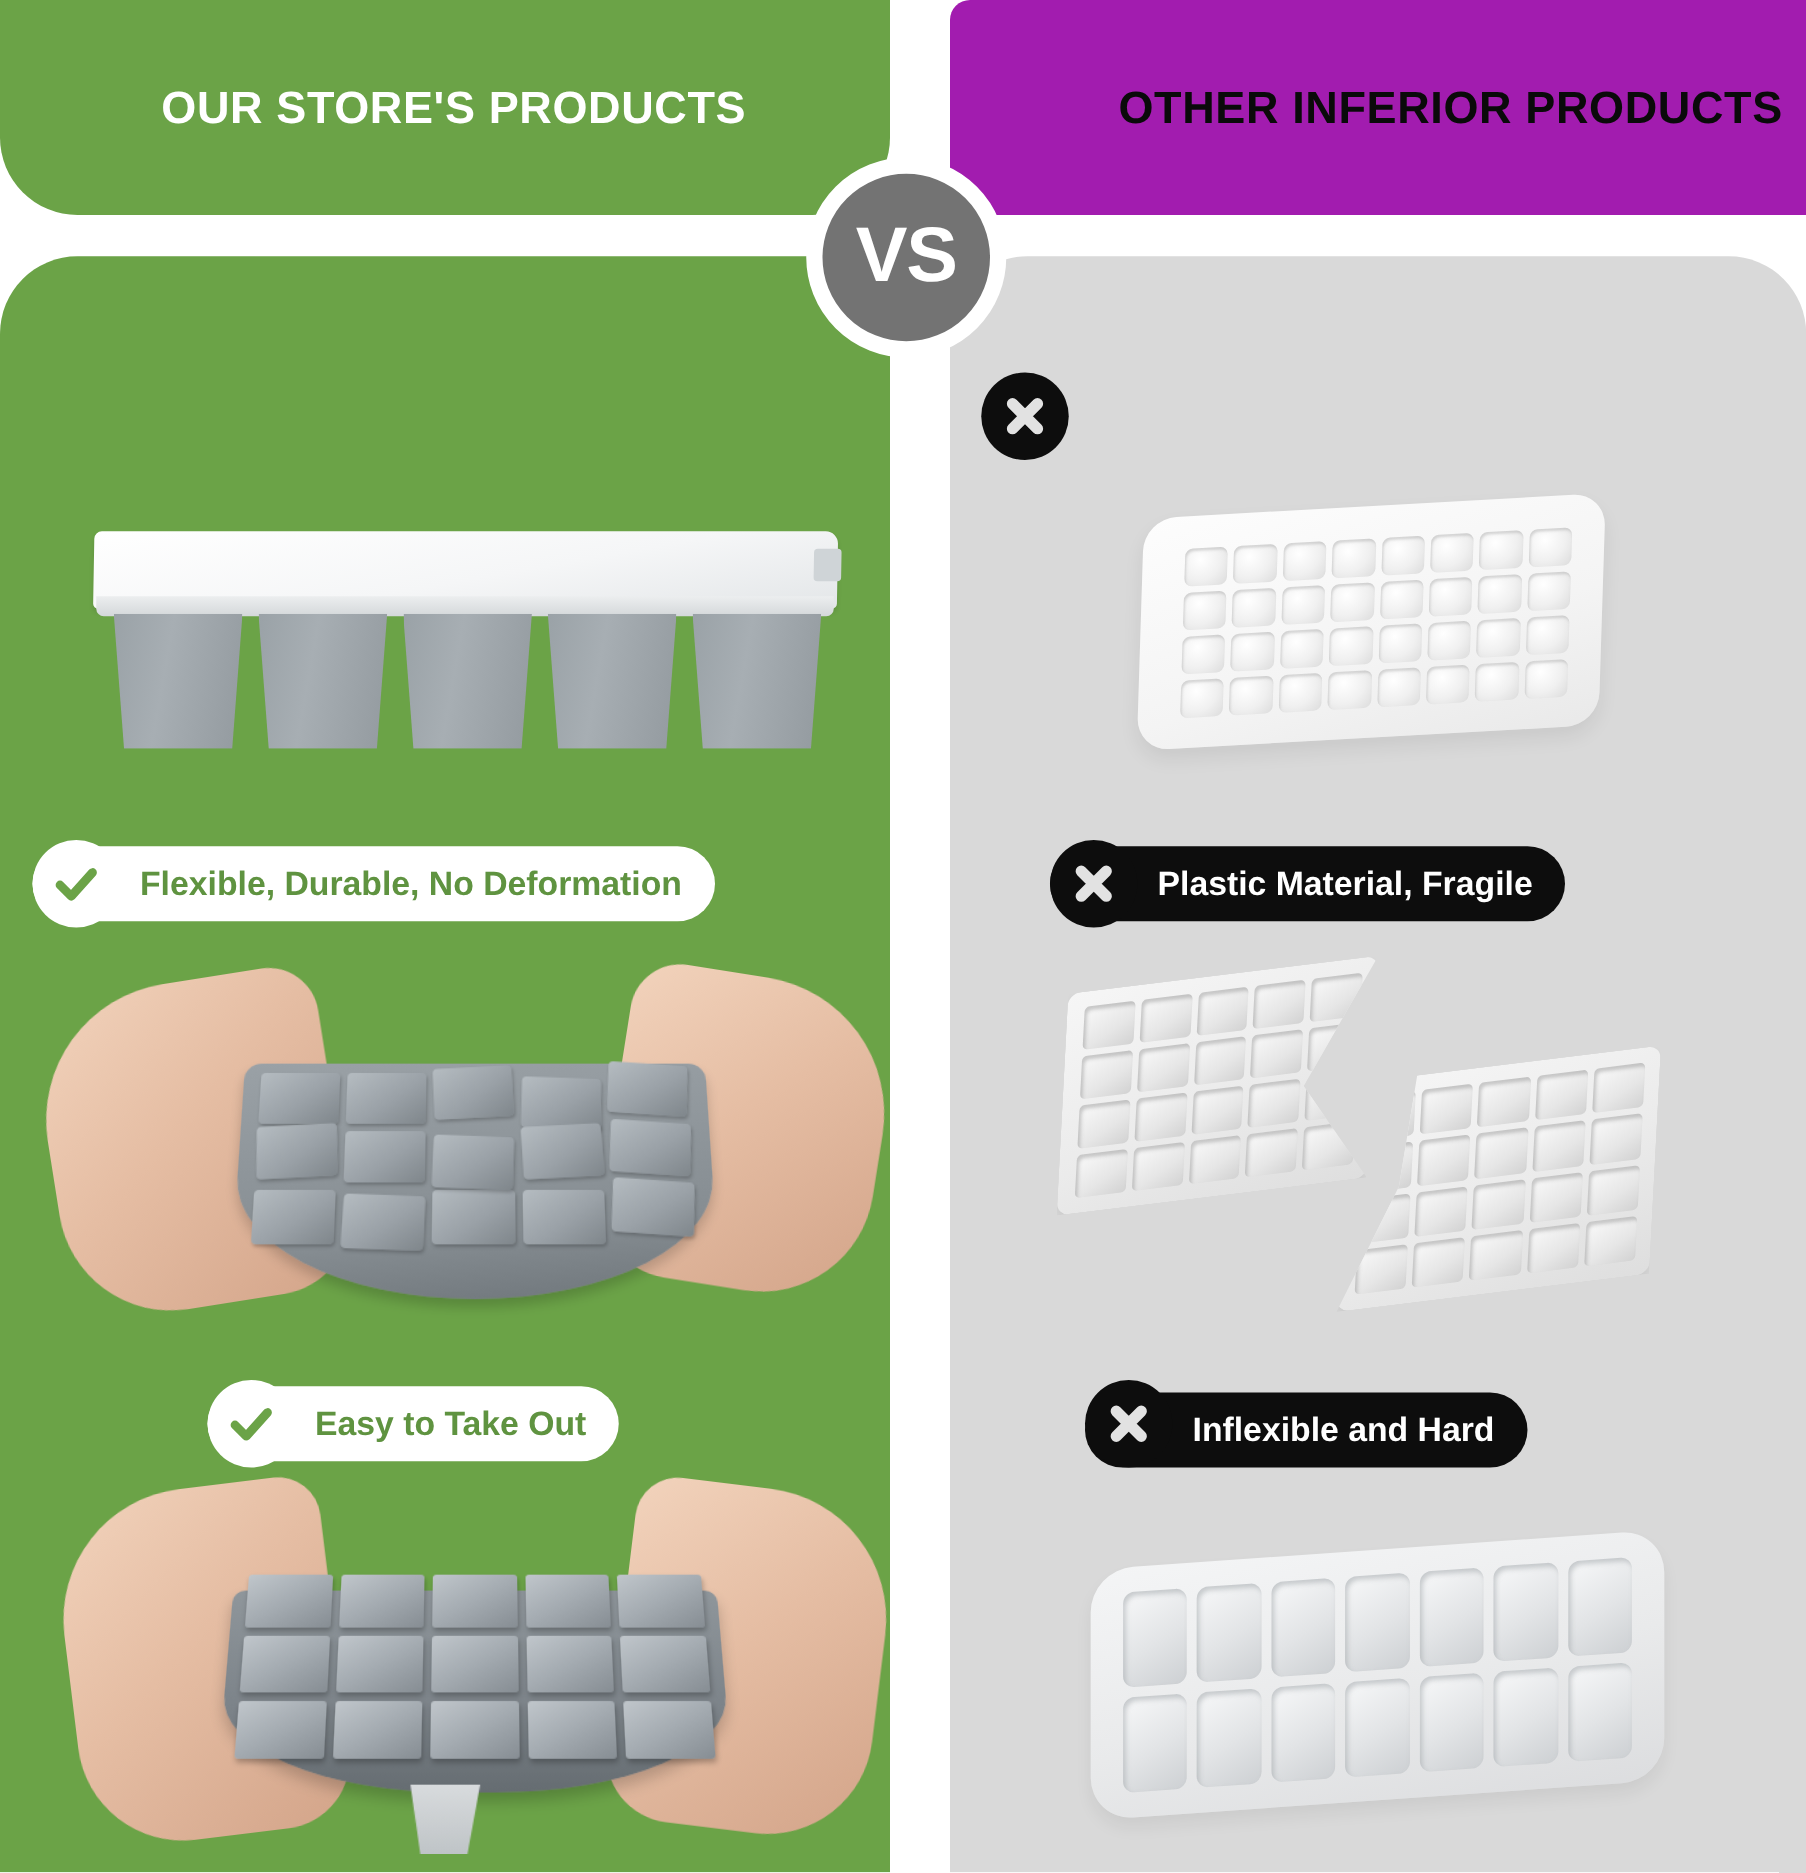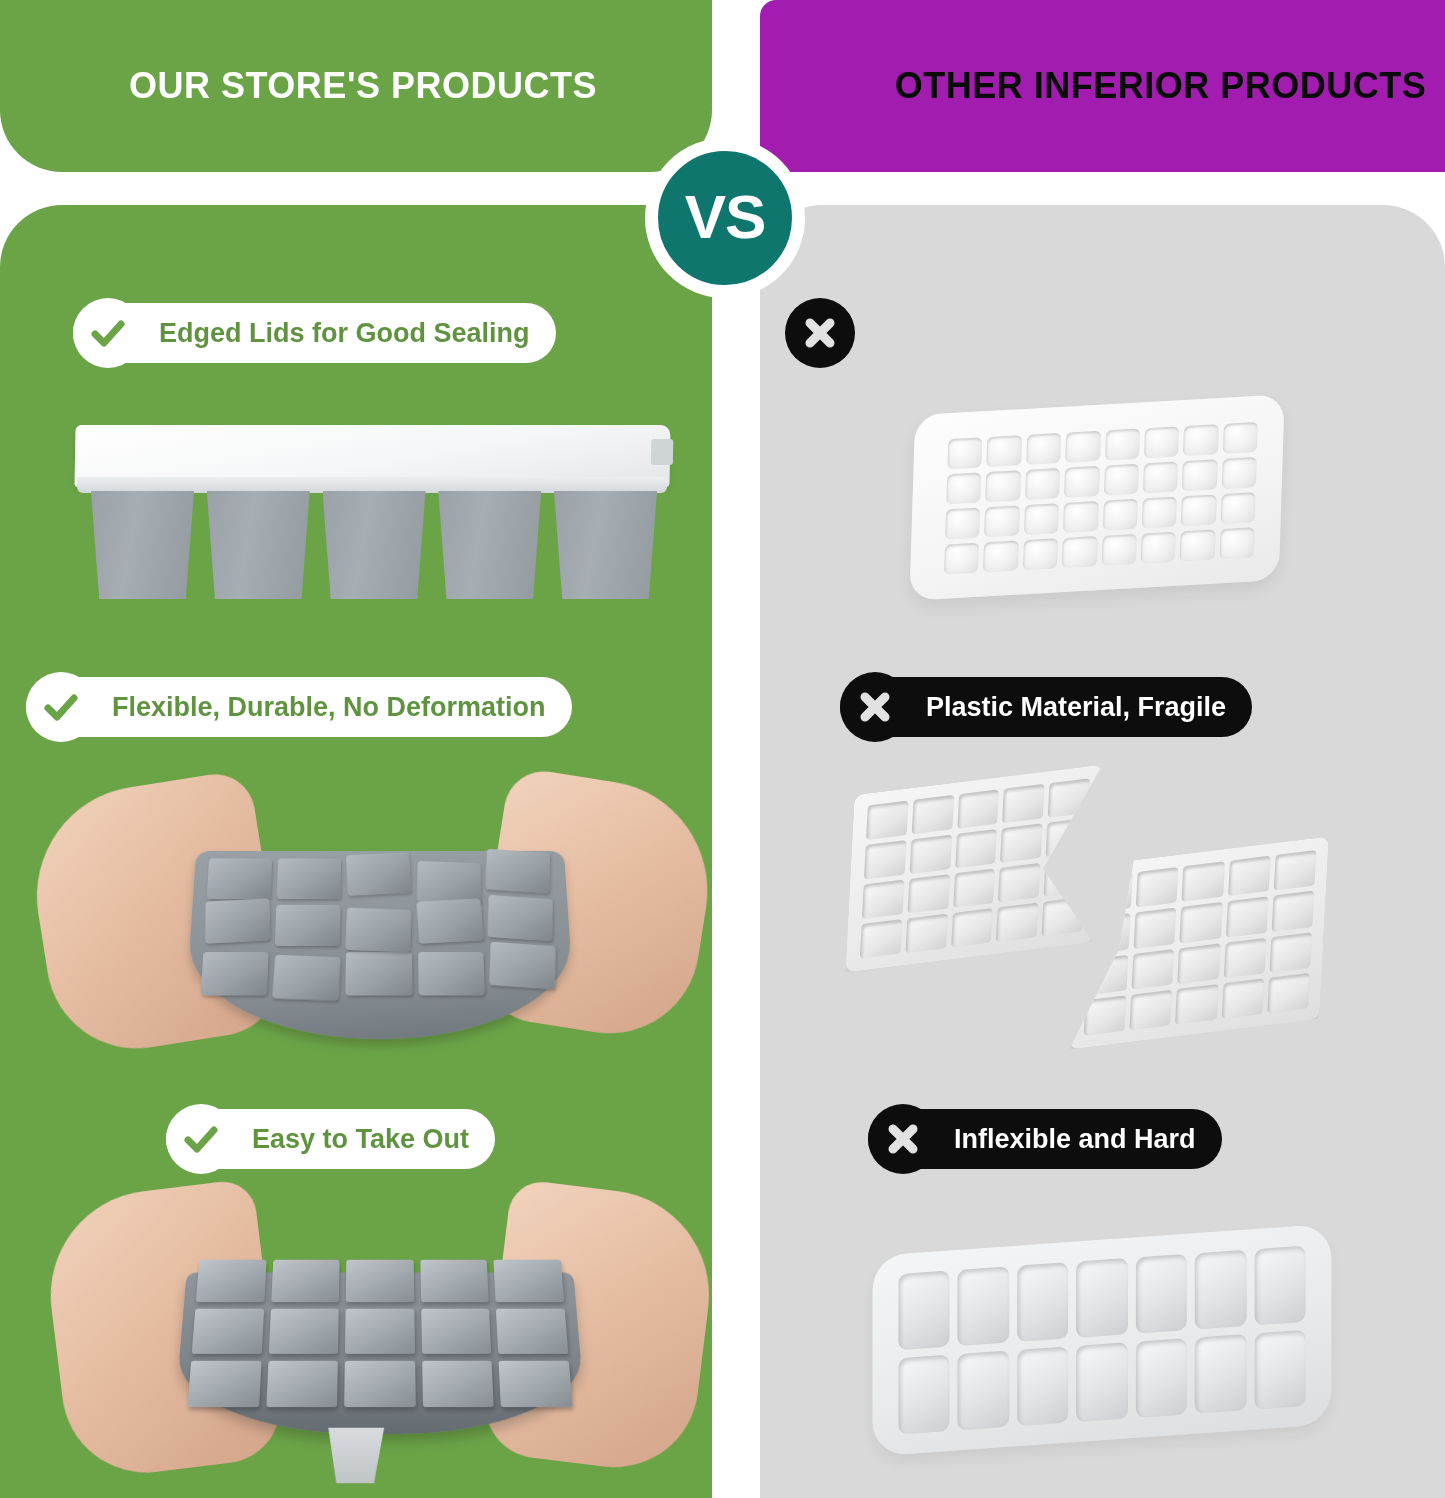--- a/index.html
+++ b/index.html
@@ -84,25 +84,25 @@
     left: 718px;
     top: 0;
     width: 14px;
     height: 300px;
     background: #ffffff;
     z-index: 5;
   }
   .vs-badge {
     position: absolute;
     left: 645px;
-    top: 138px;
+    top: 126px;
     width: 160px;
     height: 160px;
     border-radius: 50%;
-    background: #0f766e;
+    background: #737373;
     border: 13px solid #ffffff;
     box-sizing: border-box;
     display: flex;
     align-items: center;
     justify-content: center;
     z-index: 6;
   }
   .vs-badge span {
     color: #ffffff;
     font-size: 62px;
@@ -510,30 +510,20 @@
         <div class="ice-cell"></div>
         <div class="ice-cell"></div>
         <div class="ice-cell"></div>
         <div class="ice-cell"></div>
         <div class="ice-cell"></div>
         <div class="ice-cell"></div>
         <div class="ice-cell"></div>
       </div>
   </div>
 
-  <div class="feature-badge" style="left:73px;  top:298px;">
-    <div class="badge-pill good">
-      <span class="badge-label good">Edged Lids for Good Sealing</span>
-    </div>
-    <div class="badge-icon good">
-      <svg width="42" height="42" viewBox="0 0 42 42" aria-hidden="true">
-        <path d="M8 22 L17 31 L34 12" stroke="#6ba347" stroke-width="7" fill="none" stroke-linecap="round" stroke-linejoin="round"></path>
-      </svg>
-    </div>
-  </div>
 
   <div class="feature-badge" style="left:166px; top:1104px;">
     <div class="badge-pill good">
       <span class="badge-label good">Easy to Take Out</span>
     </div>
     <div class="badge-icon good">
       <svg width="42" height="42" viewBox="0 0 42 42" aria-hidden="true">
         <path d="M8 22 L17 31 L34 12" stroke="#6ba347" stroke-width="7" fill="none" stroke-linecap="round" stroke-linejoin="round"></path>
       </svg>
     </div>
@@ -562,21 +552,21 @@
     <div class="badge-pill bad">
       <span class="badge-label bad">Plastic Material, Fragile</span>
     </div>
     <div class="badge-icon bad">
       <svg width="40" height="40" viewBox="0 0 40 40" aria-hidden="true">
         <path d="M10 10 L30 30 M30 10 L10 30" stroke="#e2e2e2" stroke-width="9" stroke-linecap="round"></path>
       </svg>
     </div>
   </div>
 
-  <div class="feature-badge" style="left:868px; top:1104px;">
+  <div class="feature-badge" style="left:868px; top:1104px;align-items:flex-end;">
     <div class="badge-pill bad">
       <span class="badge-label bad">Inflexible and Hard</span>
     </div>
     <div class="badge-icon bad">
       <svg width="40" height="40" viewBox="0 0 40 40" aria-hidden="true">
         <path d="M10 10 L30 30 M30 10 L10 30" stroke="#e2e2e2" stroke-width="9" stroke-linecap="round"></path>
       </svg>
     </div>
   </div>
 

